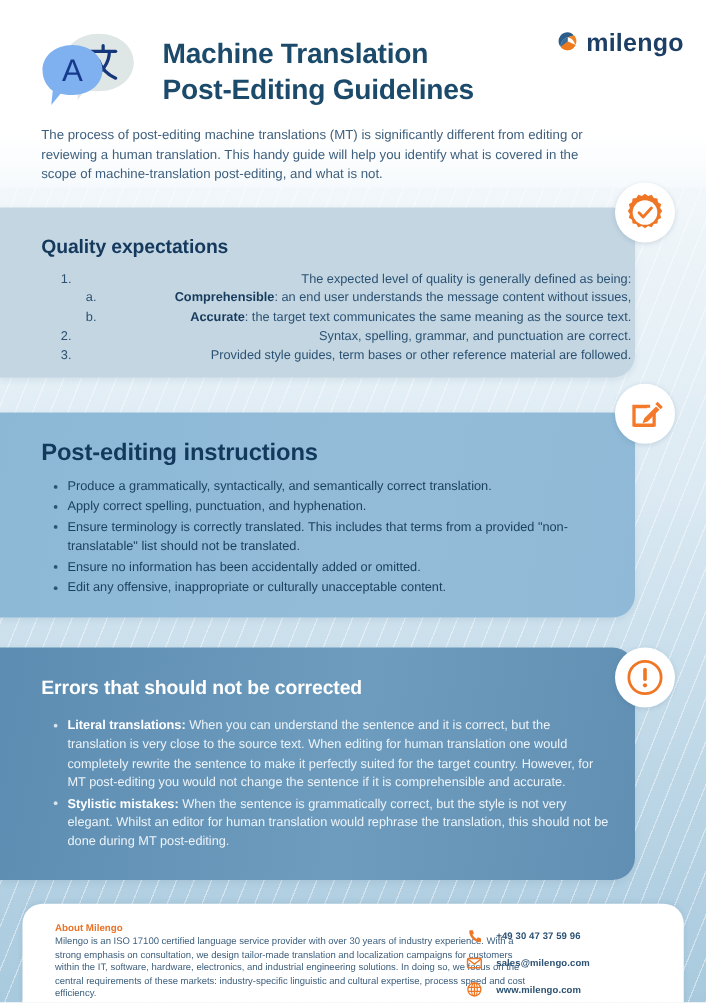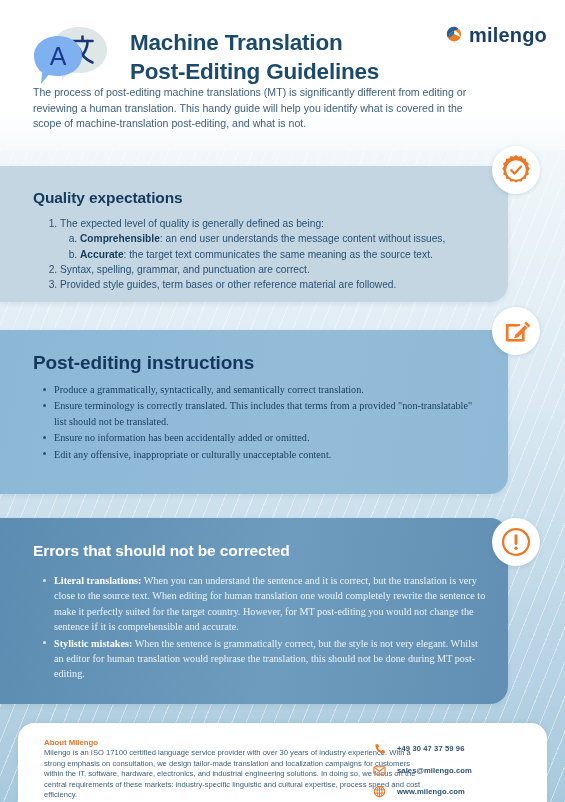--- a/index.html
+++ b/index.html
@@ -39,31 +39,31 @@
   .logo-word{font-size:20px;font-weight:700;color:#1d3f66;letter-spacing:.2px;}
 
   .bubbles{position:absolute;left:32px;top:24px;width:78px;height:66px;}
 
   .title{
     position:absolute;left:130px;top:28px;width:300px;
     font-size:22.5px;line-height:29px;font-weight:700;color:#1b4a6b;
     letter-spacing:-.2px;
   }
   .intro{
-    position:absolute;left:33px;top:85px;width:460px;
+    position:absolute;left:33px;top:101px;width:460px;
     font-size:10.6px;line-height:15.5px;color:#3d5f7d;
   }
 
   
   .panel{
     position:absolute;left:0;z-index:3;
     border-top-right-radius:18px;border-bottom-right-radius:18px;
     box-shadow:0 2px 5px rgba(60,100,130,.10);
   }
-  .panel-1{top:166px;width:508px;height:136px;background:#c3d6e2;}
+  .panel-1{top:166px;width:508px;height:136px;background:#c3d6e2;text-align:right;}
   .panel-2{top:330px;width:508px;height:164px;
            background:linear-gradient(100deg,#8cb8d6 0%,#93bcd8 60%,#8fb9d6 100%);}
   .panel-3{top:518px;width:508px;height:186px;
            background:linear-gradient(100deg,#5c8cb1 0%,#6d9cbe 55%,#618fb3 100%);}
 
   .p-head{position:absolute;font-weight:700;letter-spacing:-.1px;}
   .panel-1 .p-head{left:33px;top:23px;font-size:15.5px;color:#15395c;}
   .panel-2 .p-head{left:33px;top:22px;font-size:19px;color:#12395b;}
   .panel-3 .p-head{left:33px;top:24px;font-size:15.5px;color:#ffffff;}
 
@@ -72,21 +72,20 @@
     font-size:10.2px;line-height:15.3px;color:#2b5172;
   }
   ol.q-list > li{margin:0;padding:0;}
   ol.sub{list-style-type:lower-alpha;margin:0;padding:0 0 0 20px;}
   ol.sub > li{margin:0;}
   .q-list b{font-weight:700;color:#173b5c;}
 
   ul.b-list{
     position:absolute;left:40px;width:430px;margin:0;padding:0 0 0 14px;
     list-style:none;
-    font-family:Liberation Serif, serif;
   }
   ul.b-list > li{position:relative;padding-left:0;margin-bottom:1px;}
   ul.b-list > li::before{
     content:"";position:absolute;left:-11px;top:5.5px;
     width:3px;height:3px;border-radius:50%;background:currentColor;opacity:.85;
   }
   .panel-2 ul.b-list{top:52px;font-size:10.2px;line-height:15.4px;color:#1b415f;}
   .panel-3 ul.b-list{top:55px;font-size:10.2px;line-height:15.4px;color:#edf4f9;width:435px;}
   .panel-3 ul.b-list b{color:#ffffff;font-weight:700;}
 
@@ -190,20 +189,21 @@
       </g>
       <circle cx="20" cy="20" r="11.6" fill="#ffffff"></circle>
       <path d="M14.4 20.3 L18.3 24.2 L26 15.8" fill="none" stroke="#ef7624" stroke-width="2.7" stroke-linecap="round" stroke-linejoin="round"></path>
     </svg>
   </div>
 
   <div class="panel panel-2">
     <div class="p-head">Post-editing instructions</div>
     <ul class="b-list">
       <li>Produce a grammatically, syntactically, and semantically correct translation.</li>
+      <li>Apply correct spelling, punctuation, and hyphenation.</li>
       <li>Ensure terminology is correctly translated. This includes that terms from a provided "non-translatable" list should not be translated.</li>
       <li>Ensure no information has been accidentally added or omitted.</li>
       <li>Edit any offensive, inappropriate or culturally unacceptable content.</li>
     </ul>
   </div>
 
   <div class="badge badge-edit">
     <svg viewBox="0 0 40 40" width="30" height="30">
       <path d="M8 12 h16 M8 12 v20 h22 V18" fill="none" stroke="#f4792a" stroke-width="3" stroke-linecap="square" stroke-linejoin="miter"></path>
       <path d="M8 12 h14 v2 H10 v18 h18 V20 h2 v14 H8 Z" fill="#f4792a"></path>

